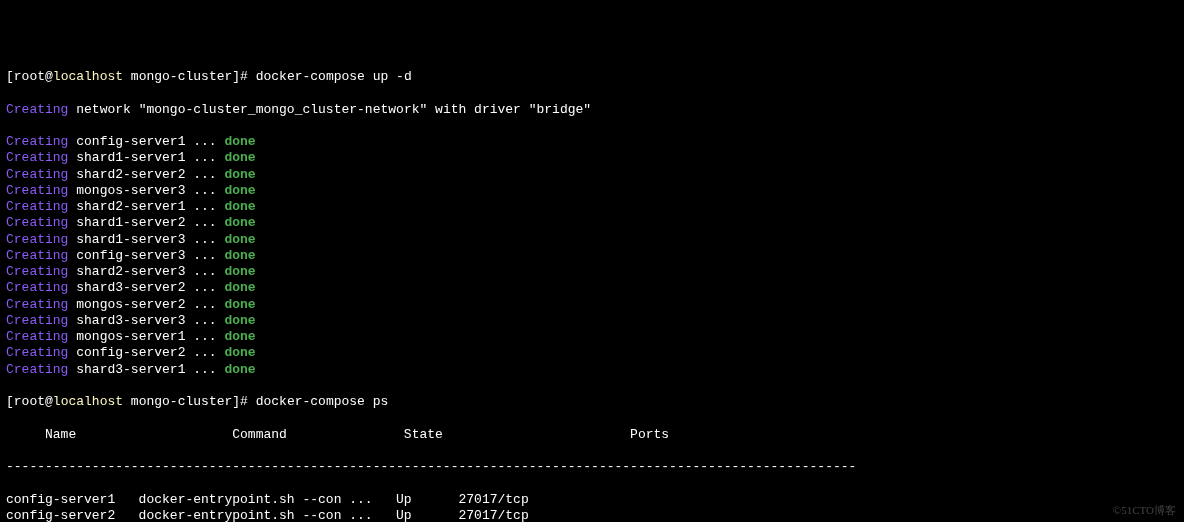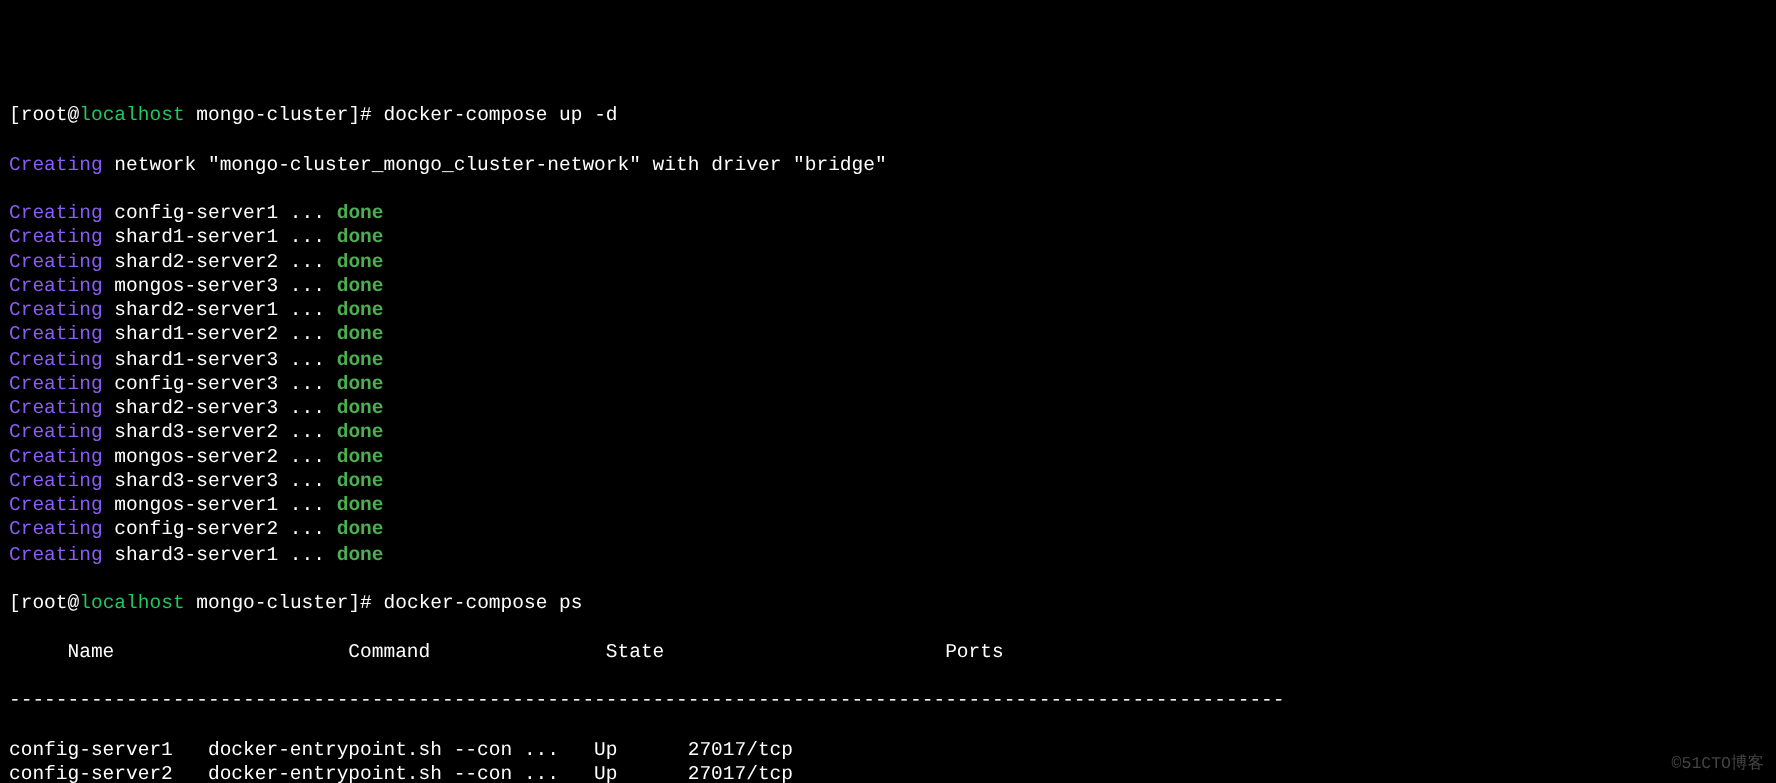--- a/index.html
+++ b/index.html
@@ -10,31 +10,31 @@
       font-size: 13px;
       line-height: 1.25;
       padding: 4px 6px;
       white-space: pre;
       width: 1184px;
       height: 522px;
       overflow: hidden;
       position: relative;
     }
     .white { color: #fff; }
-    .red { color: #22c55e; }
+    .red { color: #fef9c3; }
     .cyan { color: #8b5cf6; }
     .green { color: #4caf50; font-weight: bold; }
     .line { display: block; }
     .watermark {
       position: absolute;
       right: 8px;
       bottom: 4px;
       color: #444;
       font-size: 11px;
-      font-family: Liberation Mono, monospace;
+      font-family: Liberation Serif, serif;
     }
   </style>
 </head>
 <body>
 
 
 
 <div class="line"><span class="white">[</span><span class="white">root</span><span class="white">@</span><span class="red">localhost</span><span class="white"> mongo-cluster</span><span class="white">]# </span><span class="white">docker-compose up -d</span></div>
 <div class="line"><span class="cyan">Creating</span><span class="white"> network "mongo-cluster_mongo_cluster-network" with driver "bridge"</span></div>
 <div id="creating-block"><div class="line"><span class="cyan">Creating</span><span class="white"> config-server1 ... </span><span class="green">done</span></div><div class="line"><span class="cyan">Creating</span><span class="white"> shard1-server1 ... </span><span class="green">done</span></div><div class="line"><span class="cyan">Creating</span><span class="white"> shard2-server2 ... </span><span class="green">done</span></div><div class="line"><span class="cyan">Creating</span><span class="white"> mongos-server3 ... </span><span class="green">done</span></div><div class="line"><span class="cyan">Creating</span><span class="white"> shard2-server1 ... </span><span class="green">done</span></div><div class="line"><span class="cyan">Creating</span><span class="white"> shard1-server2 ... </span><span class="green">done</span></div><div class="line"><span class="cyan">Creating</span><span class="white"> shard1-server3 ... </span><span class="green">done</span></div><div class="line"><span class="cyan">Creating</span><span class="white"> config-server3 ... </span><span class="green">done</span></div><div class="line"><span class="cyan">Creating</span><span class="white"> shard2-server3 ... </span><span class="green">done</span></div><div class="line"><span class="cyan">Creating</span><span class="white"> shard3-server2 ... </span><span class="green">done</span></div><div class="line"><span class="cyan">Creating</span><span class="white"> mongos-server2 ... </span><span class="green">done</span></div><div class="line"><span class="cyan">Creating</span><span class="white"> shard3-server3 ... </span><span class="green">done</span></div><div class="line"><span class="cyan">Creating</span><span class="white"> mongos-server1 ... </span><span class="green">done</span></div><div class="line"><span class="cyan">Creating</span><span class="white"> config-server2 ... </span><span class="green">done</span></div><div class="line"><span class="cyan">Creating</span><span class="white"> shard3-server1 ... </span><span class="green">done</span></div></div>

